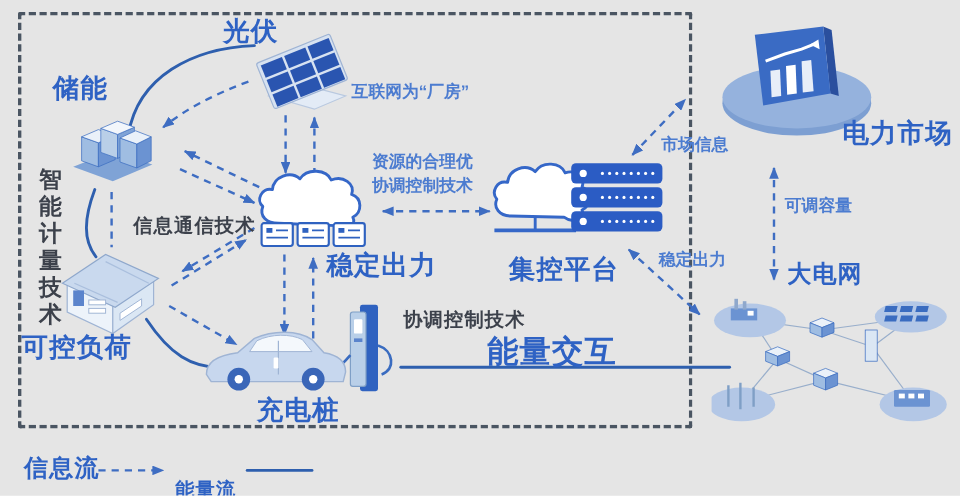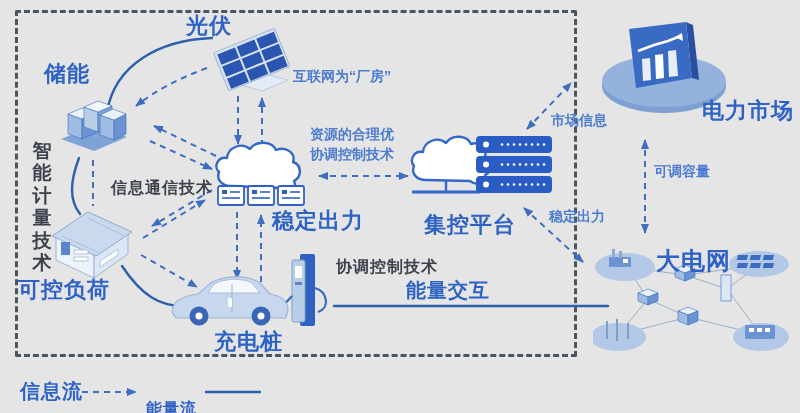--- a/index.html
+++ b/index.html
@@ -10,21 +10,21 @@
   }
   .abs { position:absolute; }
   #boundary {
     position:absolute; left:15px; top:10px; width:562px; height:347px;
     border:3px dashed #4a5562; border-radius:2px;
   }
   .lbl {
     position:absolute; color:#2e62c4; font-weight:bold; font-size:22px;
     letter-spacing:1px; white-space:nowrap; line-height:1.1;
   }
-  .lbl.big { font-size:24px;margin-top:30px; }
+  .lbl.big { font-size:20px; }
   .note {
     position:absolute; color:#4c7cd0; font-weight:600; font-size:14px;
     line-height:1.45; white-space:nowrap;
   }
   .dark {
     position:absolute; color:#3c414b; font-weight:700; font-size:16px;
     letter-spacing:1px; white-space:nowrap;margin-top:16px;
   }
   .vert {
     width:24px; word-break:break-all; white-space:normal;
@@ -301,21 +301,21 @@
   <div class="lbl" style="left:44px;top:62px">储能</div>
   <div class="dark vert" style="left:30px;top:124px">智能计量技术</div>
   <div class="dark" style="left:111px;top:162px">信息通信技术</div>
   <div class="lbl" style="left:272px;top:209px">稳定出力</div>
   <div class="dark" style="left:336px;top:241px">协调控制技术</div>
   <div class="lbl" style="left:18px;top:278px">可控负荷</div>
   <div class="lbl" style="left:214px;top:330px">充电桩</div>
   <div class="lbl" style="left:424px;top:213px">集控平台</div>
   <div class="lbl" style="left:702px;top:99px">电力市场</div>
   <div class="lbl big" style="left:656px;top:218px">大电网</div>
-  <div class="lbl" style="left:406px;top:279px;font-size:20px">能量交互</div>
+  <div class="lbl" style="left:406px;top:279px;font-size:26px">能量交互</div>
 
   <div class="note" style="left:293px;top:66px">
     <span style="display:block">互联网为“厂房”</span>
   </div>
   <div class="note" style="left:310px;top:124px">
     <span style="display:block">资源的合理优</span>
     <span style="display:block">协调控制技术</span>
   </div>
   <div class="note" style="left:551px;top:110px">市场信息</div>
   <div class="note" style="left:654px;top:161px">可调容量</div>

